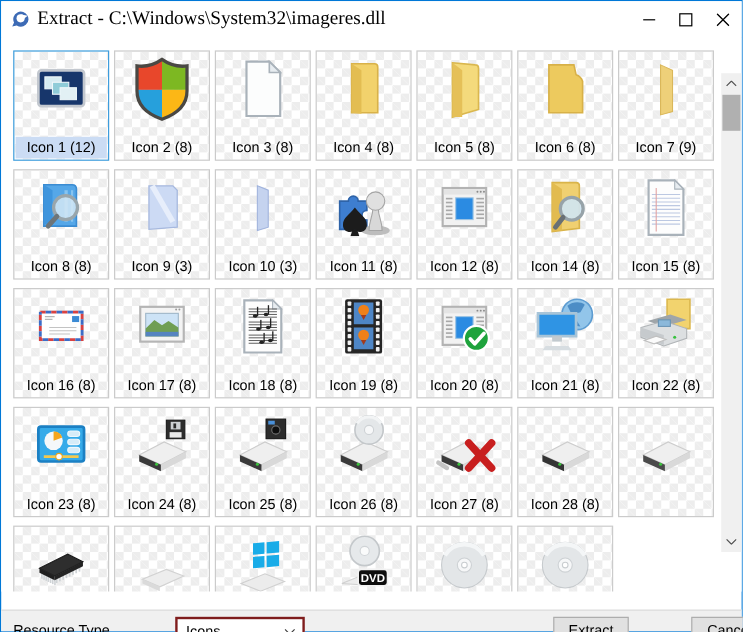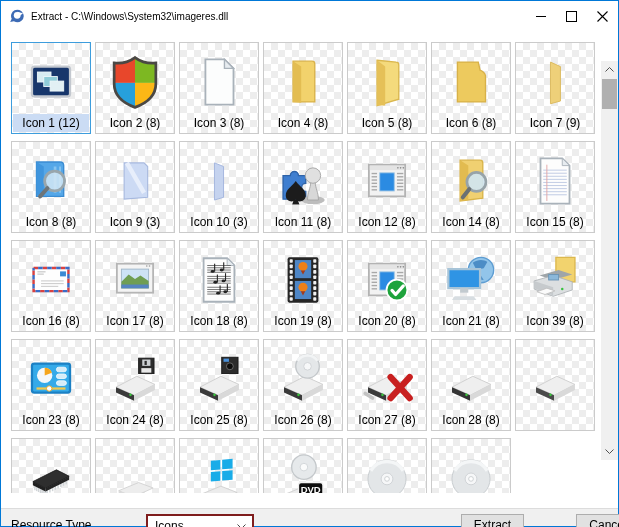--- a/index.html
+++ b/index.html
@@ -1,35 +1,35 @@
 <!DOCTYPE html>
 <html><head>
 <meta charset="utf-8">
 <style>
   html,body{margin:0;padding:0;overflow:hidden;}
   body{width:619px;height:527px;font-family:"Liberation Sans",sans-serif;font-size:12px;color:#000;background:#fff;position:relative;}
   .window{position:absolute;inset:0;border:1px solid #0078d7;background:#fff;box-sizing:border-box;}
   
   .titlebar{position:absolute;top:0;left:0;right:0;height:30px;background:#fff;display:flex;align-items:center;}
   .title-icon{width:16px;height:16px;margin:0 6px 0 8px;flex:0 0 auto;}
-  .title-text{flex:1;font-size:10px;white-space:nowrap;overflow:hidden;}
+  .title-text{flex:1;font-size:16px;white-space:nowrap;overflow:hidden;font-family:Liberation Serif, serif;}
   .caption-btns{display:flex;height:30px;flex:0 0 auto;}
   .cap{width:31px;height:30px;display:flex;align-items:center;justify-content:center;}
   .glyph-min{width:10px;height:1px;background:#000;}
   .glyph-max{width:9px;height:9px;border:1px solid #000;}
   
   .content{position:absolute;top:30px;left:0;right:0;bottom:33px;background:#fff;overflow:hidden;}
   .grid{position:absolute;top:11px;left:10px;display:grid;grid-template-columns:repeat(7,80px);gap:7px 4px;}
   .cell{width:80px;height:92px;border:1px solid #cbcbcb;box-sizing:border-box;position:relative;
         background-color:#fff;
         background-image:linear-gradient(45deg,#ededed 25%,transparent 25%,transparent 75%,#ededed 75%),
                          linear-gradient(45deg,#ededed 25%,transparent 25%,transparent 75%,#ededed 75%);
         background-size:14px 14px;background-position:0 0,7px 7px;}
   .cell.sel{border-color:#3d9ddd;}
-  .icon-box{position:absolute;top:2px;left:0;right:0;height:66px;display:flex;align-items:flex-end;justify-content:center;}
+  .icon-box{position:absolute;top:2px;left:0;right:0;height:66px;display:flex;align-items:flex-start;justify-content:center;}
   .cell .label{position:absolute;left:1px;right:1px;bottom:1px;height:18px;line-height:18px;text-align:center;font-size:12px;white-space:nowrap;}
   .cell.sel .label{background:#cbdcf4;}
   
   .scrollbar{position:absolute;top:30px;right:0;bottom:33px;width:17px;background:#f0f0f0;}
   .sb-arrow{position:absolute;left:0;width:17px;height:17px;display:flex;align-items:center;justify-content:center;}
   .sb-arrow.up{top:0;} .sb-arrow.down{bottom:0;}
   .sb-thumb{position:absolute;top:18px;left:1px;width:15px;height:30px;background:#b0b0b0;}
   
   .footer{position:absolute;left:0;right:0;bottom:0;height:18px;background:#f0f0f0;border-top:1px solid #dcdcdc;box-sizing:border-box;}
   .footer-label{position:absolute;left:10px;top:9px;}
@@ -378,21 +378,21 @@
             <svg viewBox="0 0 64 64" width="58" height="58">
               <path d="M33 7h21v27H33z" fill="#f2d36e" stroke="#dcb84e" stroke-width="1.5"></path>
     <path d="M15 27l21-6 15 5-21 6z" fill="#9fa5a9"></path>
     <path d="M9 33l21-6 21 7v9l-21 7-21-8z" fill="#dcdfe1" stroke="#b0b4b7"></path>
     <rect x="25" y="26" width="11" height="6" fill="#8bb8da" stroke="#6a94b4"></rect>
     <path d="M9 33l21 7v9l-21-8z" fill="#c6cacd"></path>
     <path d="M12 45l11-4 9 3-11 4z" fill="#fbfbfb" stroke="#c0c0c0"></path>
               <circle cx="40" cy="42" r="1.4" fill="#37c23f"></circle>
             </svg>
           </div>
-    <div class="label">Icon 39 (8)</div>
+    <div class="label">Icon 22 (8)</div>
   </div>
         <div class="cell">
     <div class="icon-box">
             <svg viewBox="0 0 64 64" width="58" height="58">
               <rect x="11" y="15" width="42" height="32" rx="2.5" fill="#35aae9" stroke="#1b80c4" stroke-width="2.5"></rect>
     <circle cx="25" cy="28" r="8.5" fill="#f5f8fa"></circle>
               <path d="M25 28V19.5A8.5 8.5 0 0133 25z" fill="#f5a61d"></path>
     <rect x="38" y="19" width="11" height="5" rx="2.5" fill="#d6ecf8" stroke="#eef8fd"></rect>
     <rect x="38" y="26.5" width="11" height="5" rx="2.5" fill="#d6ecf8" stroke="#eef8fd"></rect>
     <rect x="38" y="34" width="11" height="5" rx="2.5" fill="#d6ecf8" stroke="#eef8fd"></rect>

